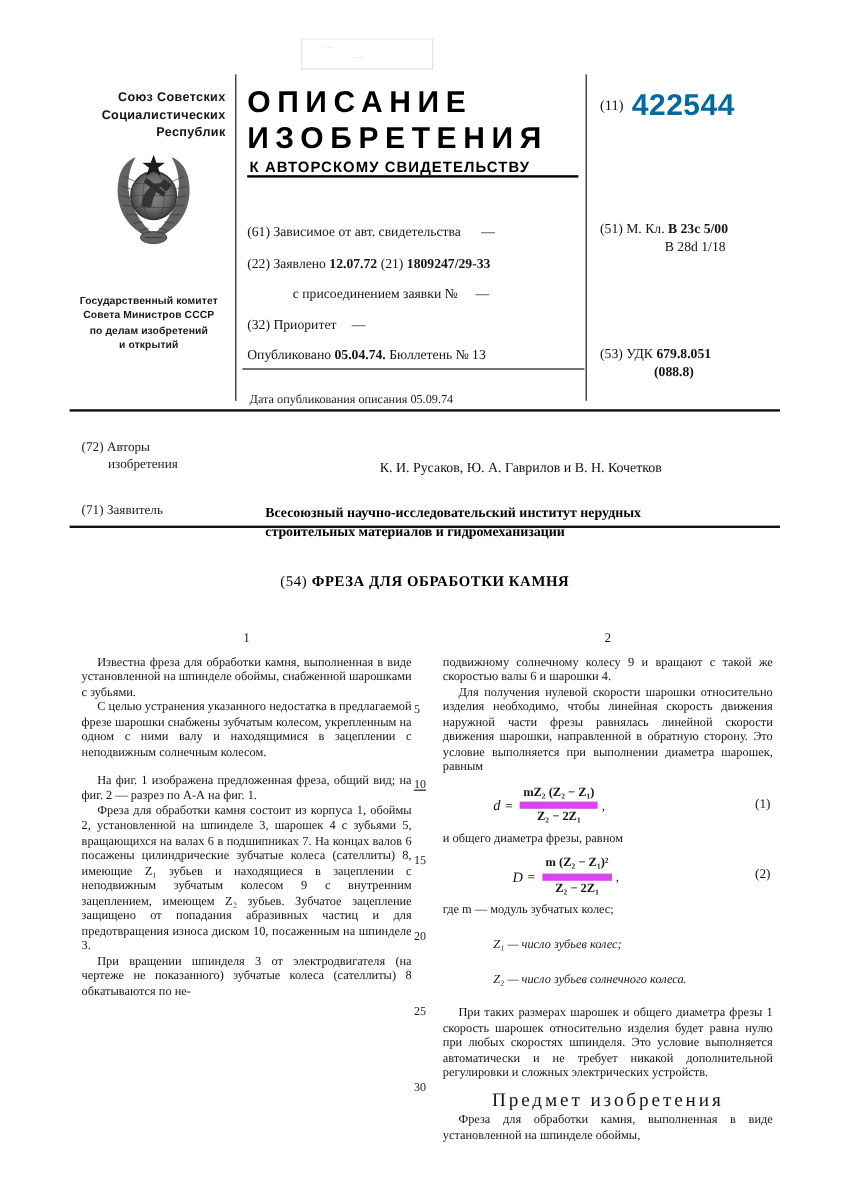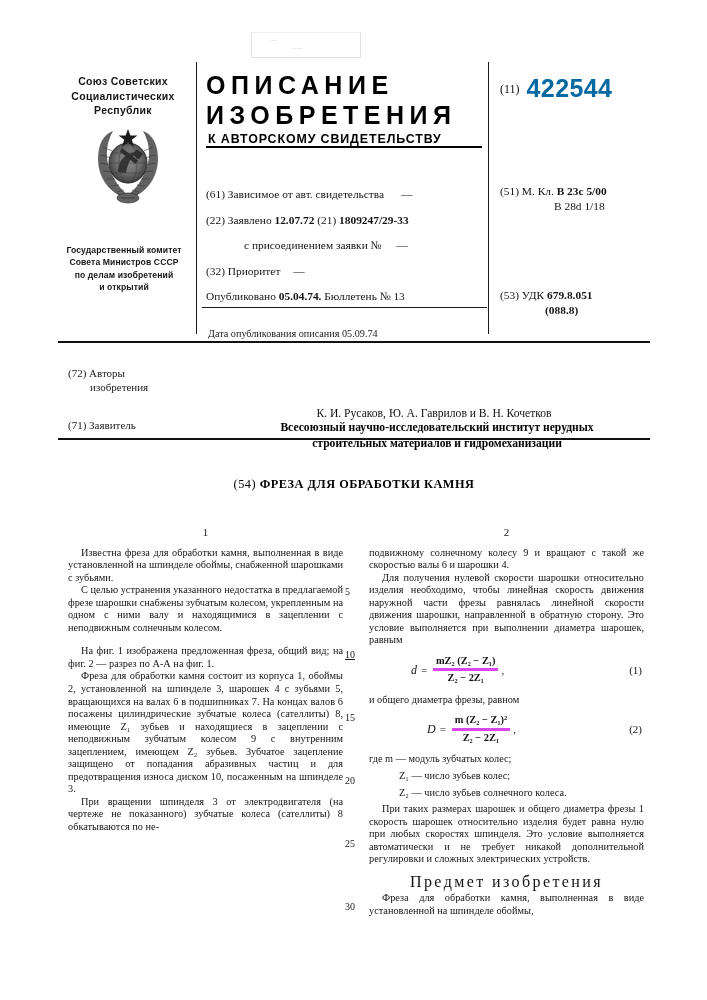--- a/index.html
+++ b/index.html
@@ -61,21 +61,21 @@
     height: 272px;
     background: #1a1a1a;
   }
 
   
   .ussr-lines {
     position: absolute;
     left: 0px;
     top: 12px;
     width: 130px;
-    text-align: center;
+    text-align: right;
     font-family: "Liberation Sans", "DejaVu Sans", sans-serif;
     font-weight: bold;
     font-size: 10.5px;
     line-height: 14.5px;
     letter-spacing: .3px;
     color: #141414;
   }
   .emblem {
     position: absolute;
     left: 33px;
@@ -232,28 +232,27 @@
     color: #1c1c1c;
   }
   .authors-names {
     position: absolute;
     left: 160px;
     top: 17px;
     width: 432px;
     text-align: center;
     font-size: 11.6px;
     color: #101010;
-    margin-top: 24px;
   }
   .applicant-names {
     position: absolute;
     left: 163px;
     top: 54px;
     width: 432px;
-    text-align: center;
+    text-align: left;
     font-size: 11.6px;
     font-weight: bold;
     line-height: 16px;
     color: #000;
   }
 
   
   .inv-title {
     position: absolute;
     left: 58px;
@@ -332,41 +331,41 @@
     display: inline-block;
     vertical-align: middle;
     text-align: center;
     margin: 0 3px;
     position: relative;
     top: -1px;
   }
   .frac .top {
     display: block;
     padding: 0 3px 1px 3px;
-    border-bottom: 3px solid #d946ef;
+    border-bottom: 6px solid #d946ef;
     font-size: 10.4px;
     font-weight: bold;
     white-space: nowrap;
   }
   .frac .bot {
     display: block;
     padding: 1px 3px 0 3px;
     font-size: 10.4px;
     font-weight: bold;
     white-space: nowrap;
   }
   .formula .tagno {
     position: absolute;
     right: 2px;
     top: 10px;
     font-size: 11px;
   }
 
   .deflist { margin: 0; }
-  .deflist p { text-indent: 0; padding-left: 26px; margin: 4px; }
+  .deflist p { text-indent: 0; padding-left: 26px; margin: 16px; font-style: italic; }
 
   .section-head {
     text-align: center;
     font-size: 16px;
     letter-spacing: 2.4px;
     margin: 10px 0 4px 0;
     color: #141414;
   }
 </style>
 </head>

